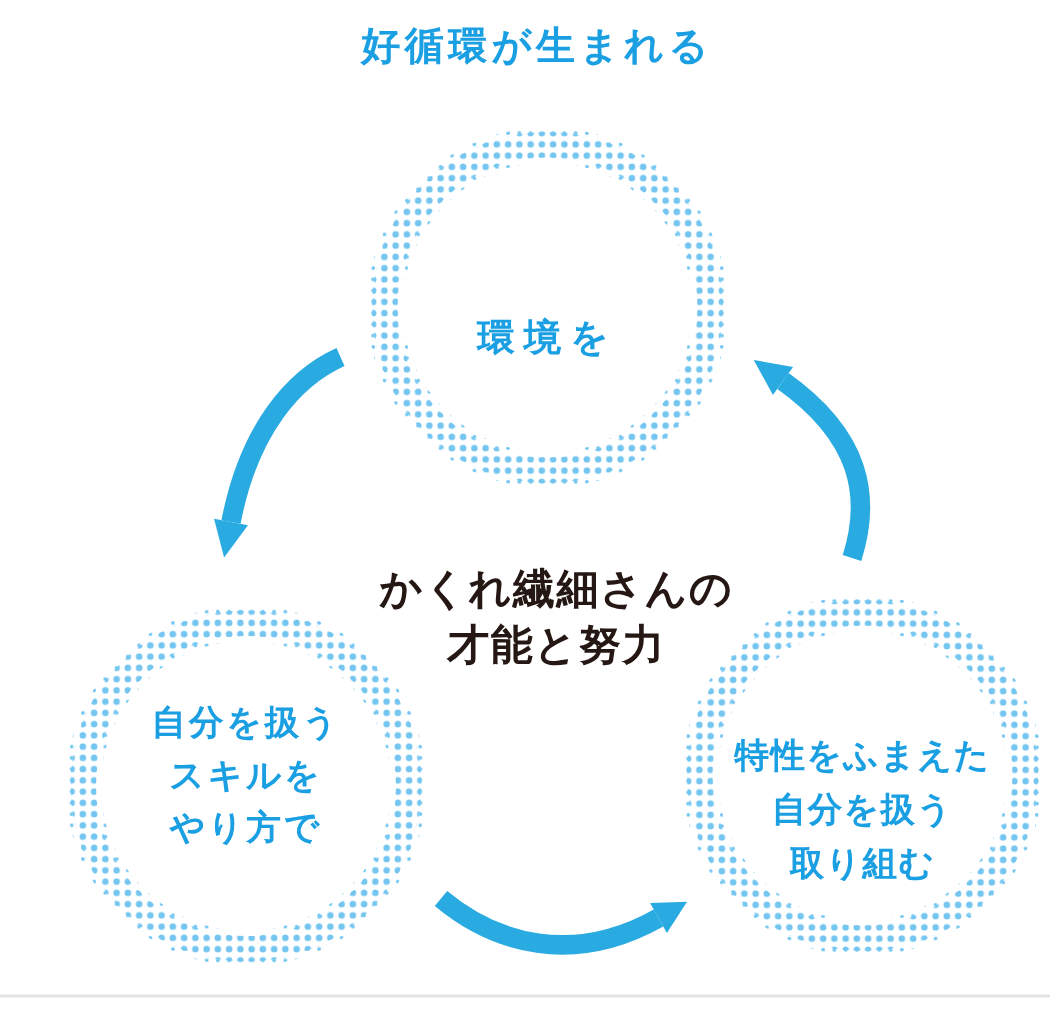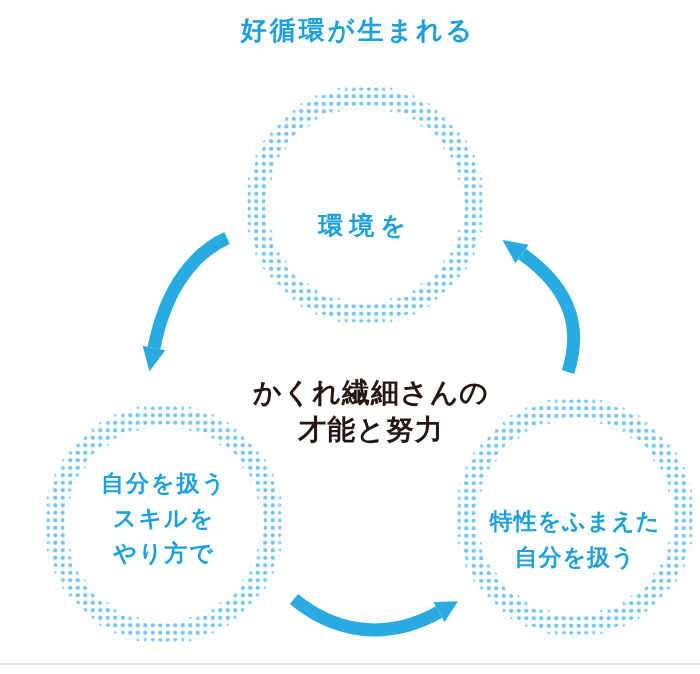--- a/index.html
+++ b/index.html
@@ -79,20 +79,21 @@
 
   <div class="circle-label left">
     <span>自分を扱う</span>
     <span>スキルを</span>
     <span>やり方で</span>
   </div>
 
   <div class="circle-label right">
     <span>特性をふまえた</span>
     <span>自分を扱う</span>
+    <span>取り組む</span>
   </div>
 
   <div class="center-caption">
     <div>かくれ繊細さんの</div>
     <div>才能と努力</div>
   </div>
 
   <div class="bottom-rule"></div>
 
 </div>

